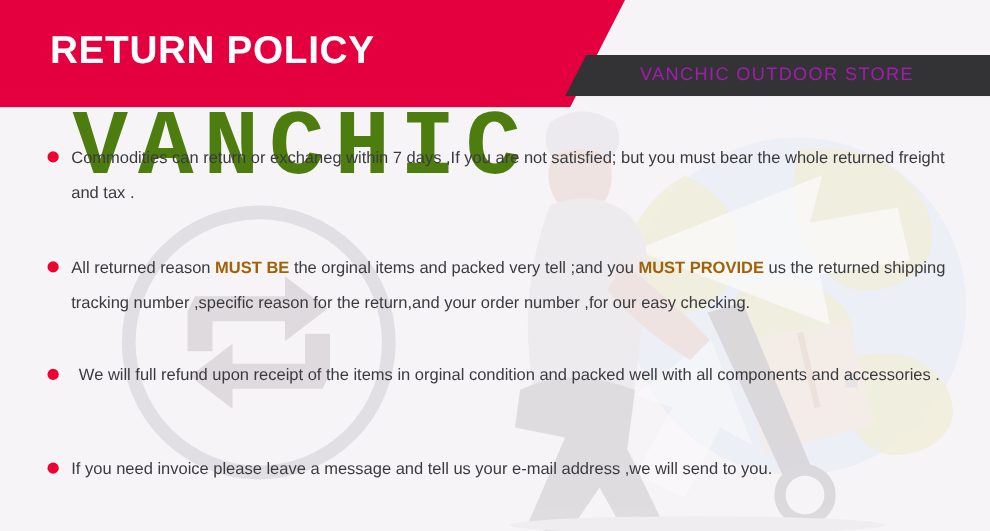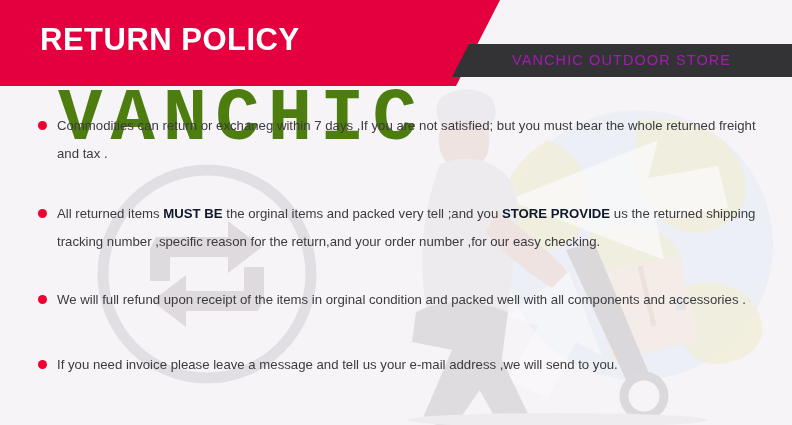--- a/index.html
+++ b/index.html
@@ -143,29 +143,29 @@
   }
 
   .policy-text {
     color: #3b3b3f;
     font-size: 13.2px;
     line-height: 28px;
     display: block;
   }
 
   .policy-text b {
-    color: #0f172a;
+    color: #a16207;
     font-weight: bold;
   }
 
   
   .item-1 { margin-top: 26px; }
   .item-2 { margin-top: 32px; }
-  .item-3 { margin-top: 30px; }
-  .item-4 { margin-top: 37px; }
+  .item-3 { margin-top: 30px; text-align: center; }
+  .item-4 { margin-top: 47px; }
 </style>
 </head>
 <body>
 
 <div class="banner">
 
   <div class="bg-art">
 
     <div class="wm-text">VANCHIC</div>
 
@@ -219,21 +219,21 @@
 
   <ul class="policy-list">
 
     <li class="policy-item item-1">
       <span class="dot"></span>
       <span class="policy-text"><span>Commodities can return or exchaneg within 7 days ,If you are not satisfied; but you must bear the whole returned freight and tax .</span></span>
     </li>
 
     <li class="policy-item item-2">
       <span class="dot"></span>
-      <span class="policy-text"><span>All returned items </span><b>MUST BE</b><span> the orginal items and packed very tell ;and you </span><b>STORE PROVIDE</b><span> us the returned shipping tracking number ,specific reason for the return,and your order number ,for our easy checking.</span></span>
+      <span class="policy-text"><span>All returned reason </span><b>MUST BE</b><span> the orginal items and packed very tell ;and you </span><b>MUST PROVIDE</b><span> us the returned shipping tracking number ,specific reason for the return,and your order number ,for our easy checking.</span></span>
     </li>
 
     <li class="policy-item item-3">
       <span class="dot"></span>
       <span class="policy-text"><span>We will full refund upon receipt of the items in orginal condition and packed well with all components and accessories .</span></span>
     </li>
 
     <li class="policy-item item-4">
       <span class="dot"></span>
       <span class="policy-text"><span>If you need invoice please leave a message and tell us your e-mail address ,we will send to you.</span></span>

